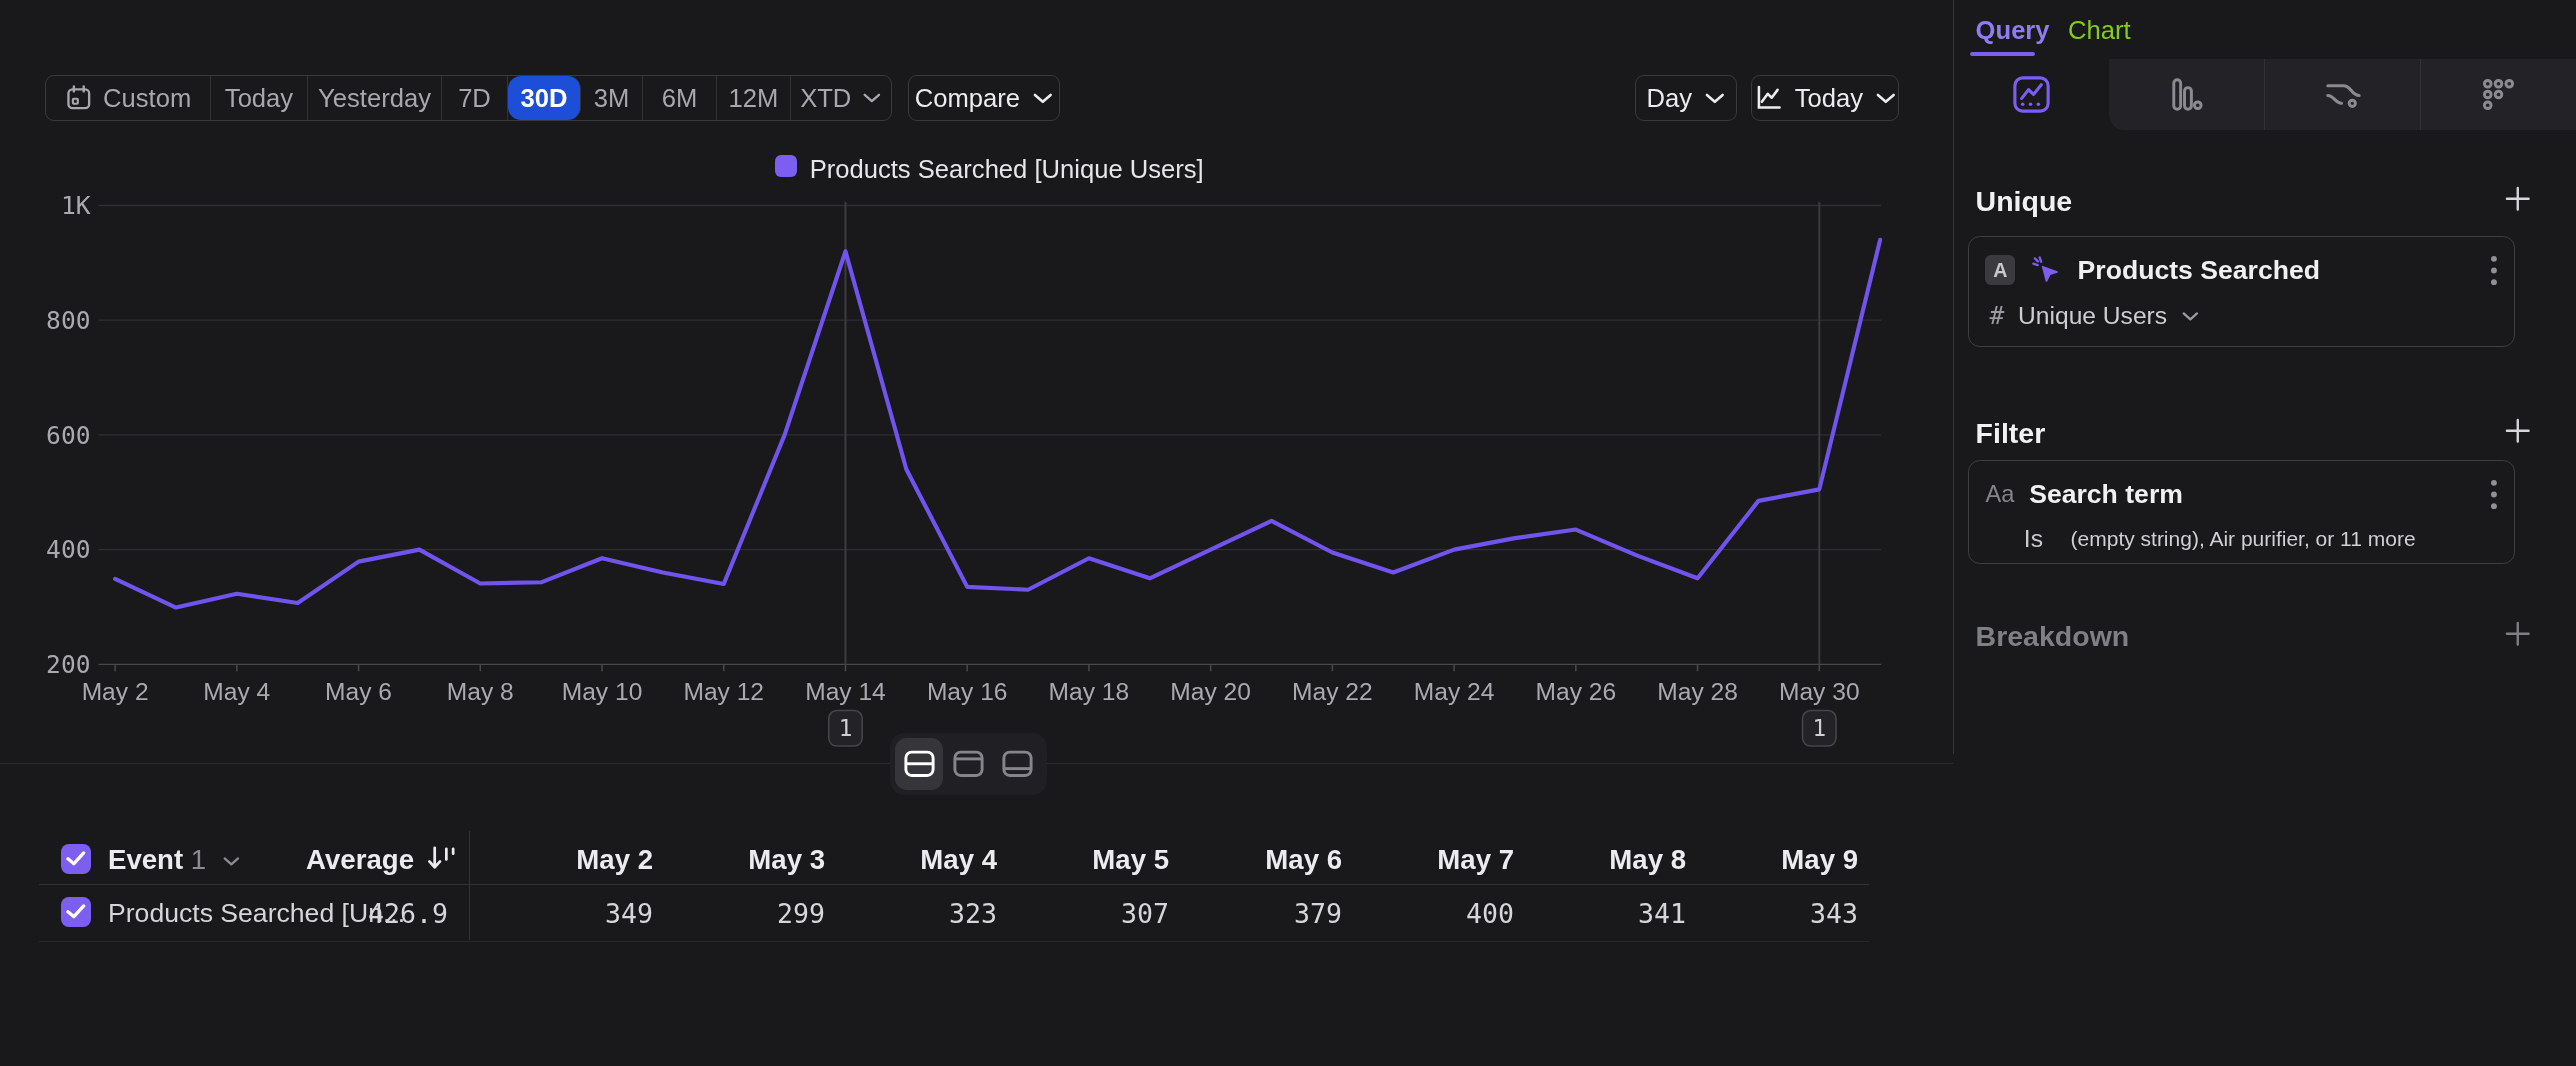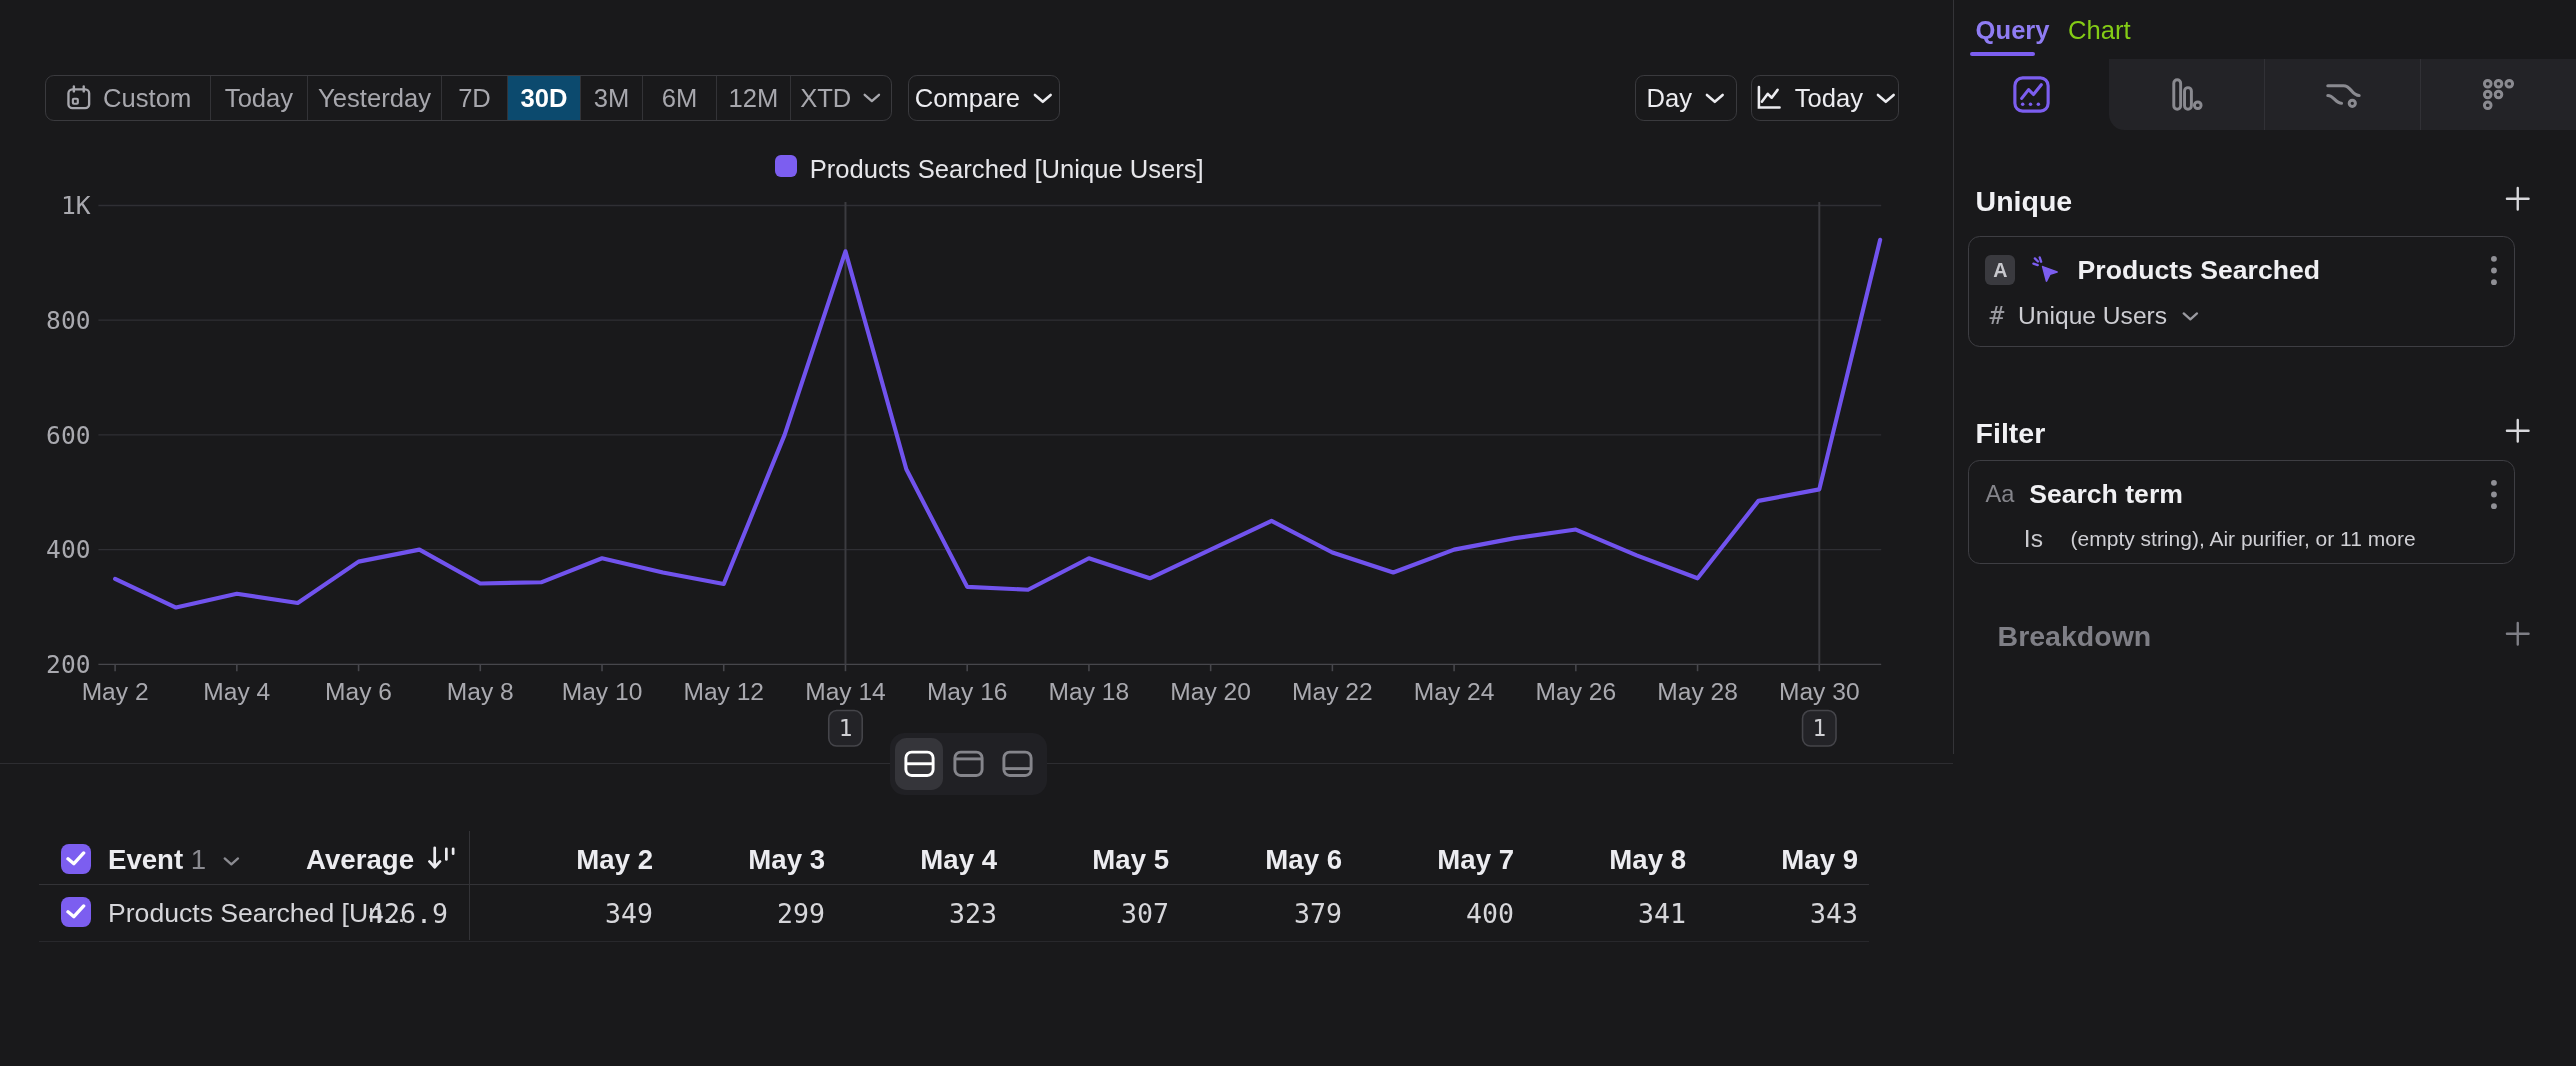--- a/index.html
+++ b/index.html
@@ -8,21 +8,21 @@
   .mono{font-family:"DejaVu Sans Mono",monospace;}
 
   
   .main{position:absolute;left:0;top:0;width:1953px;height:754px;border-right:1px solid #343438;}
 
   .range-group{position:absolute;left:45px;top:75px;height:46px;display:flex;align-items:stretch;
                border:1px solid #3a3a3e;border-radius:8.9px;overflow:hidden;box-sizing:border-box;}
   .range-seg{display:flex;align-items:center;justify-content:center;gap:10.8px;color:#a7a7ad;
              font-size:25.6px;border-right:1px solid #333337;cursor:pointer;box-sizing:border-box;}
   .range-seg:last-child{border-right:none;}
-  .range-seg.selected{background:#0c4a6e;color:#ffffff;font-weight:700;}
+  .range-seg.selected{background:#1d4ed8;color:#ffffff;font-weight:700;border-radius:13px;}
   .btn{position:absolute;top:75px;height:46px;border:1px solid #3a3a3e;border-radius:8.9px;
        display:flex;align-items:center;justify-content:center;gap:11.8px;color:#ececf0;
        font-size:25.6px;box-sizing:border-box;cursor:pointer;}
   #compare-btn{left:908px;width:152px;}
   #day-btn{left:1635px;width:102px;}
   #line-btn{left:1751px;width:148px;}
   .caret{flex:0 0 auto;}
 
   .legend{position:absolute;left:98px;top:155px;width:1783px;display:flex;
           justify-content:center;gap:12.8px;font-size:25.6px;color:#e6e6ea;}
@@ -55,21 +55,21 @@
                  background:var(--accent,#7c5ef0);}
   .report-tabs{position:absolute;left:0;top:59px;width:622px;height:71px;display:flex;}
   .rt{display:flex;align-items:center;justify-content:center;cursor:pointer;}
   .rt-active{width:155px;color:var(--accent,#7c5ef0);}
   .rt-strip{flex:1;display:flex;background:#232327;border-radius:0 0 0 15.7px;overflow:hidden;}
   .rt-strip .rt{flex:1;color:#8a8a90;}
   .rt-strip .rt + .rt{border-left:1px solid #313136;}
 
   .sect-head{position:absolute;left:21.6px;font-size:28.5px;font-weight:700;color:#f1f1f4;}
   .plus-btn{position:absolute;right:43px;width:31.5px;height:31.5px;color:#d8d8dc;cursor:pointer;}
-  .plus-btn.dim2,.sect-head.dim2{color:#7f7f86;margin-left:22px;}
+  .plus-btn.dim2,.sect-head.dim2{color:#7f7f86;}
 
   .card{position:absolute;left:13.8px;width:547px;border:1px solid #3e3e43;border-radius:11.8px;
         box-sizing:border-box;}
   .card-row1{display:flex;align-items:center;gap:14.8px;padding:16.7px 15.7px 0 16.7px;}
   .card-row2{display:flex;align-items:center;gap:13.8px;padding:14.8px 15.7px 0 20.7px;font-size:24.6px;color:#cdcdd2;}
   .a-badge{width:29.5px;height:29.5px;border-radius:5.9px;background:#3a3a3f;color:#c8c8cd;font-size:19.7px;
            font-weight:600;display:flex;align-items:center;justify-content:center;flex:0 0 auto;}
   .card-name{font-size:26.6px;font-weight:600;color:#f0f0f3;white-space:nowrap;}
   .kebab{margin-left:auto;color:#909096;cursor:pointer;display:flex;align-items:center;}
   .aa-icon{font-size:23.6px;color:#85858b;flex:0 0 auto;}

